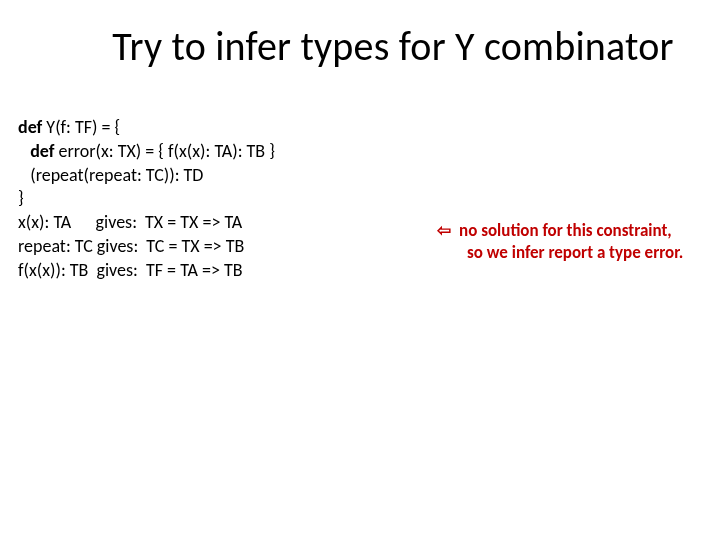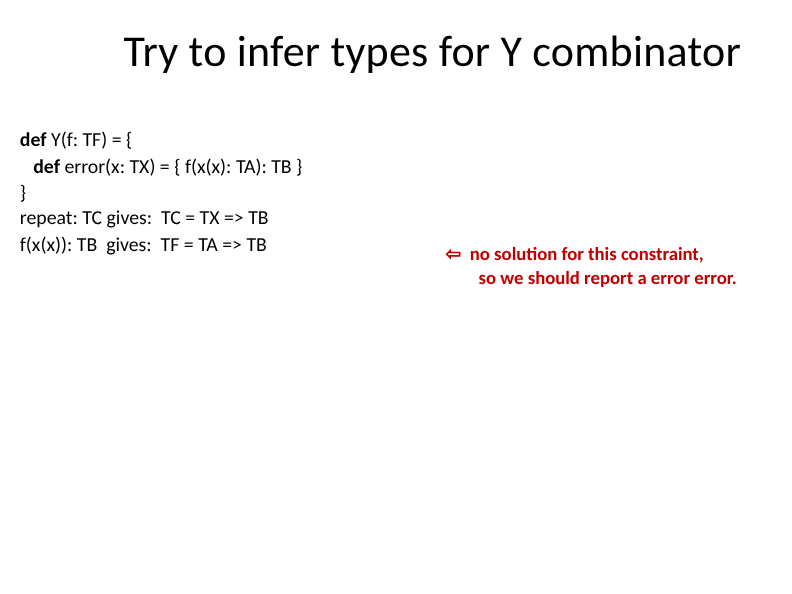--- a/index.html
+++ b/index.html
@@ -36,21 +36,21 @@
     width: 400px;
     font-size: 18px;
     line-height: 1.32;
   }
   .body .bold {
     font-weight: 700;
   }
   .side {
     position: absolute;
     top: 220px;
-    left: 405px;
+    left: 437px;
     width: 280px;
     font-size: 17px;
     font-weight: 700;
     color: #c00000;
     line-height: 1.32;
   }
   .arrow {
     display: inline-block;
     margin-right: 4px;
   }
@@ -63,23 +63,25 @@
 </head>
 <body>
 
 <div class="slide">
 
   <div class="title">Try to infer types for Y combinator</div>
 
   <div class="body">
     <div class="line"><span class="bold">def </span><span>Y(f: TF) = {</span></div>
     <div class="line"><span class="bold">   def </span><span>error(x: TX) = { f(x(x): TA): TB }</span></div>
+    <div class="line">   (repeat(repeat: TC)): TD</div>
     <div class="line">}</div>
+    <div class="line">x(x): TA      gives:  TX = TX =&gt; TA</div>
     <div class="line">repeat: TC gives:  TC = TX =&gt; TB</div>
     <div class="line">f(x(x)): TB  gives:  TF = TA =&gt; TB</div>
   </div>
 
   <div class="side">
     <span class="arrow">⇦</span><span> no solution for this constraint,</span>
-    <span class="indent">so we should report a error error.</span>
+    <span class="indent">so we infer report a type error.</span>
   </div>
 
 </div>
 
 </body></html>

